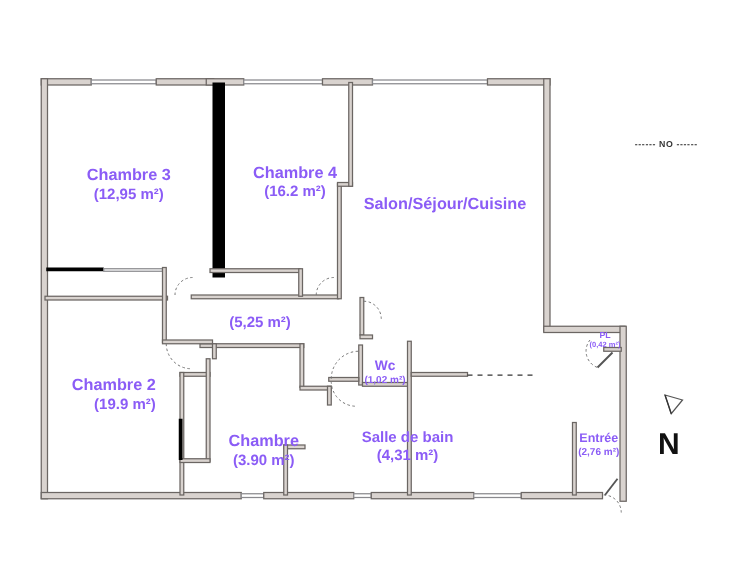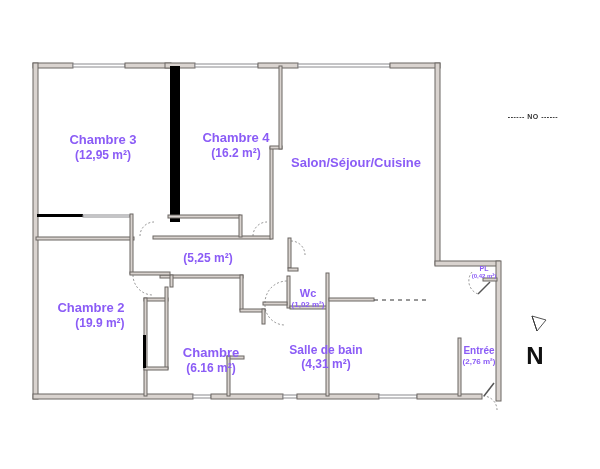--- a/index.html
+++ b/index.html
@@ -131,21 +131,21 @@
 </div>
 <div class="lbl" style="left:208px;top:258px;">
   <span class="a">(5,25 m²)</span>
 </div>
 <div class="lbl" style="left:91px;top:315px;text-align:right;">
   <span class="n">Chambre 2</span>
   <span class="a">(19.9 m²)</span>
 </div>
 <div class="lbl" style="left:211px;top:321px;margin-top:39px;">
   <span class="n">Chambre</span>
-  <span class="a">(6.16 m²)</span>
+  <span class="a">(3.90 m²)</span>
 </div>
 <div class="lbl small" style="left:308px;top:298px;">
   <span class="n">Wc</span>
   <span class="a">(1,02 m²)</span>
 </div>
 <div class="lbl" style="left:290px;top:357px;margin-left:36px;">
   <span class="n" style="font-size:12px;">Salle de bain</span>
   <span class="a">(4,31 m²)</span>
 </div>
 <div class="lbl tiny" style="left:484px;top:273px;">

